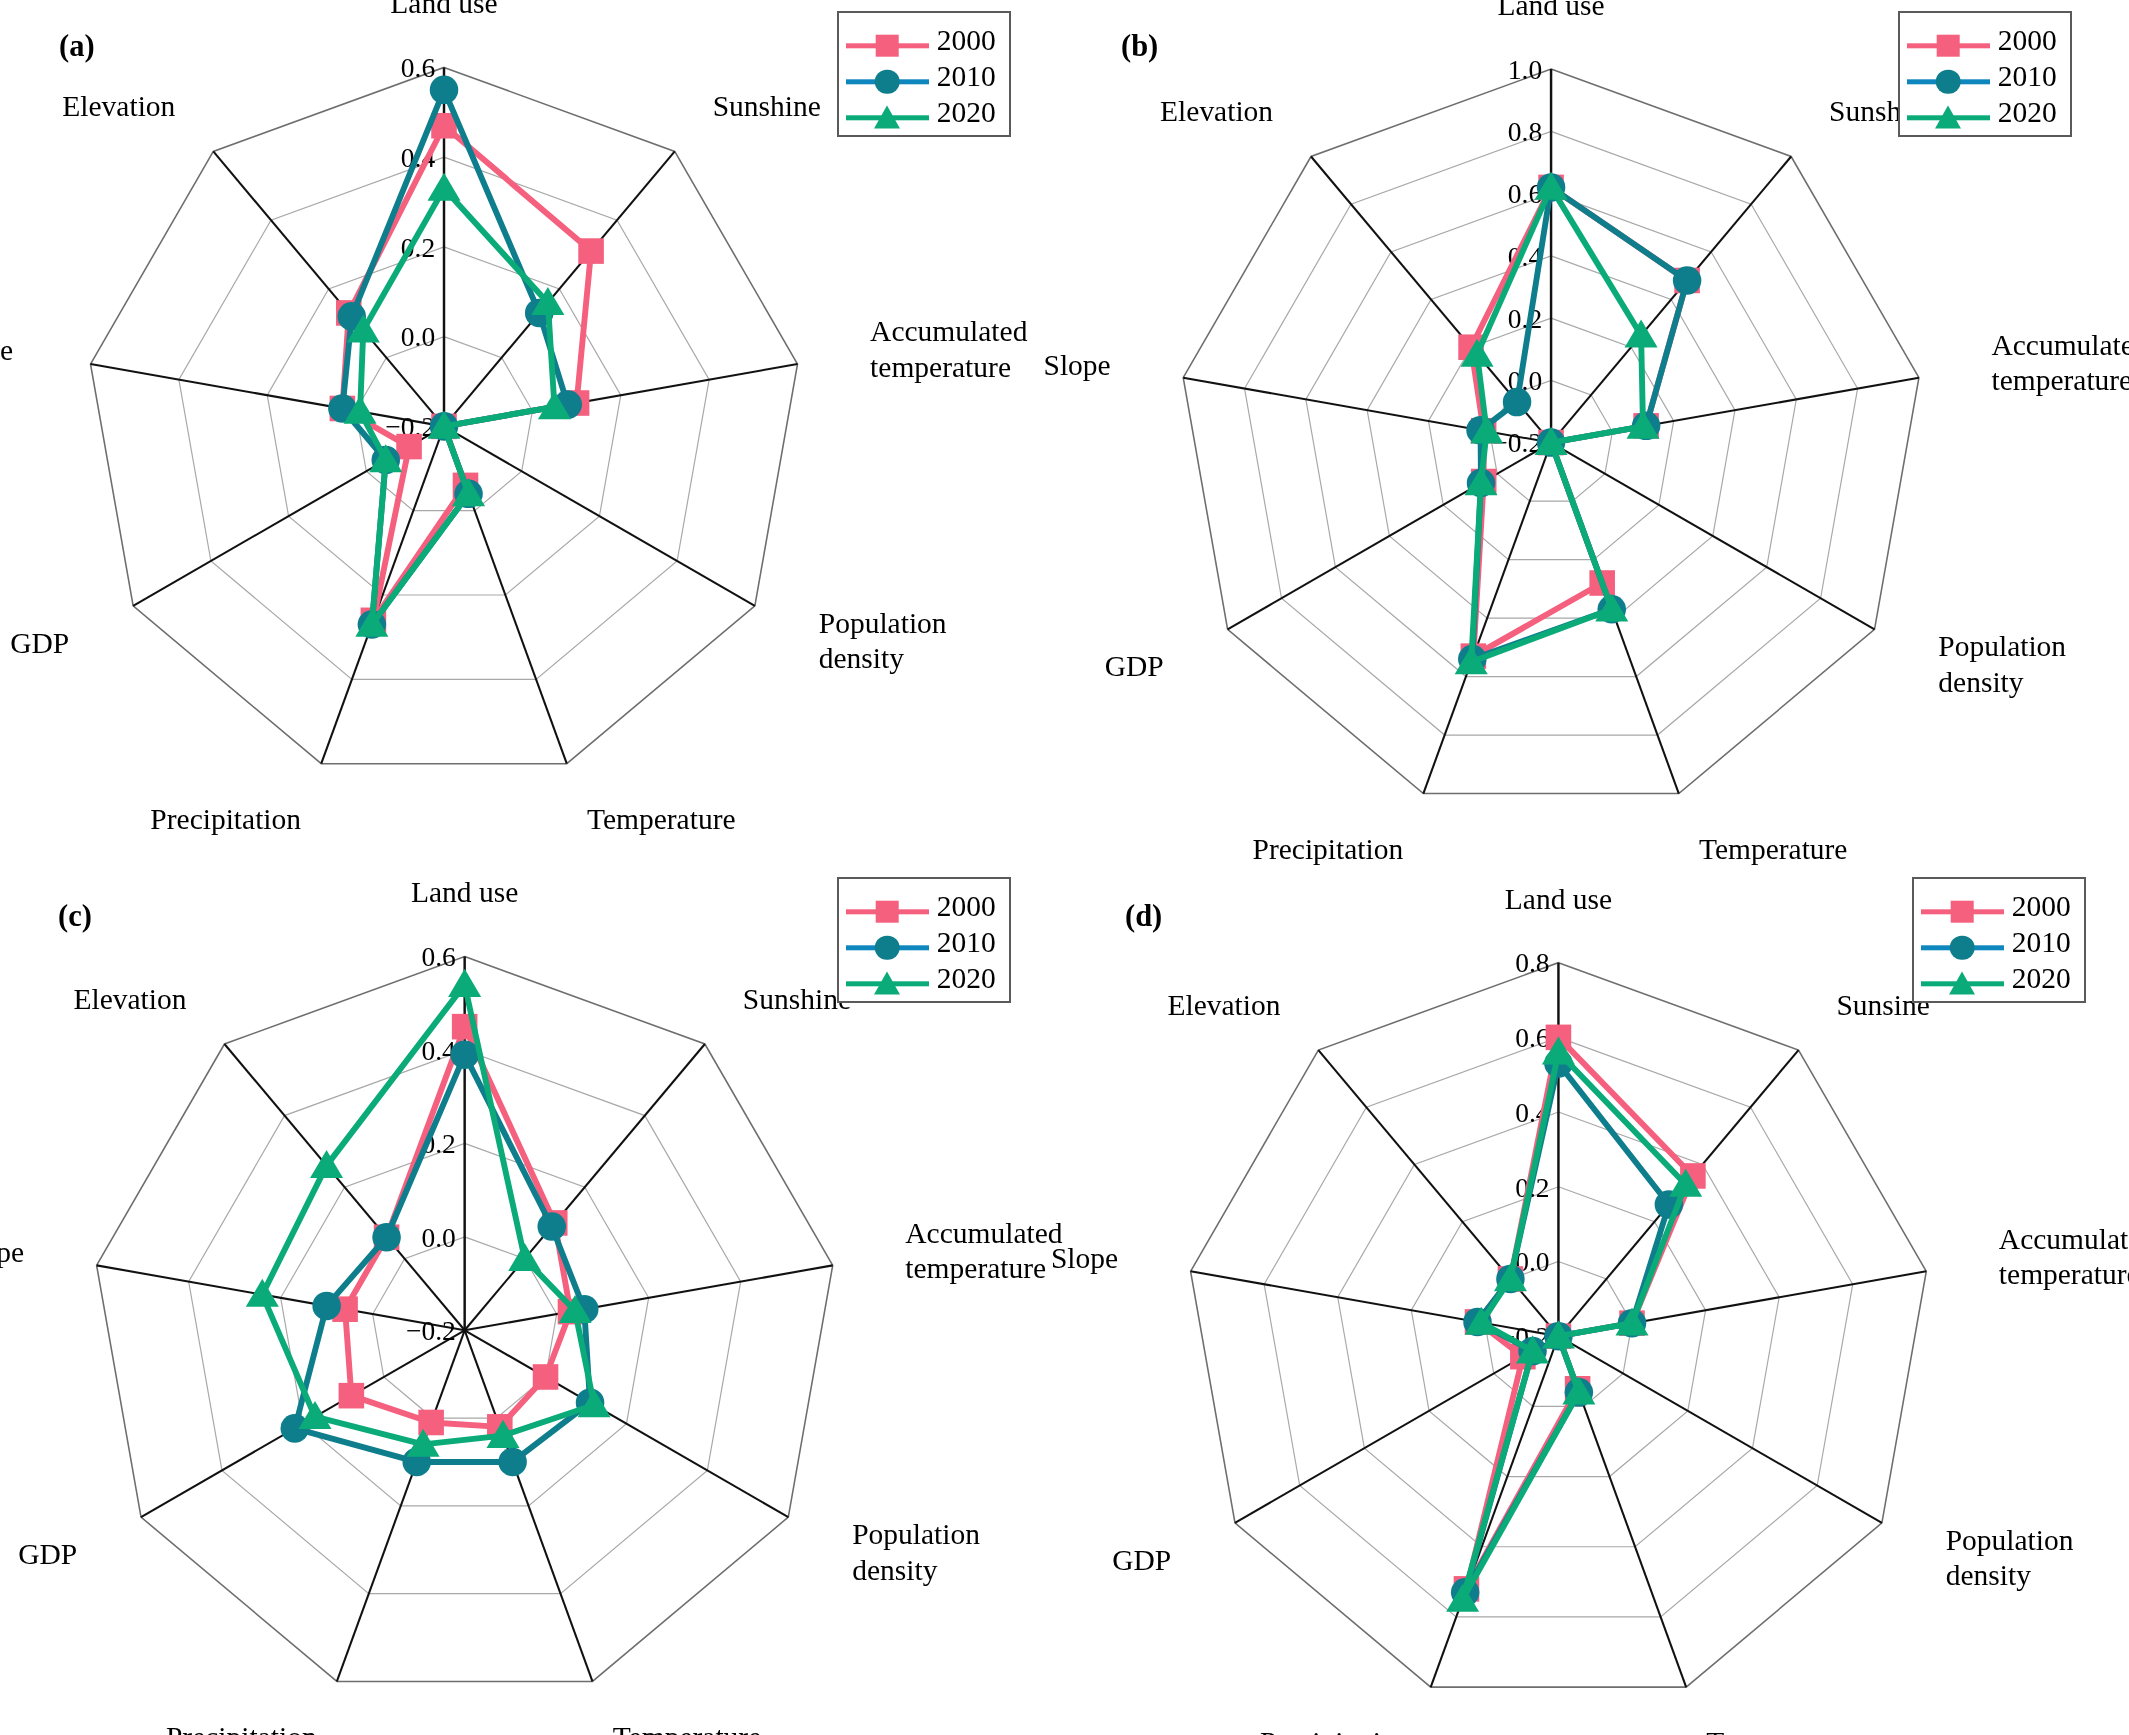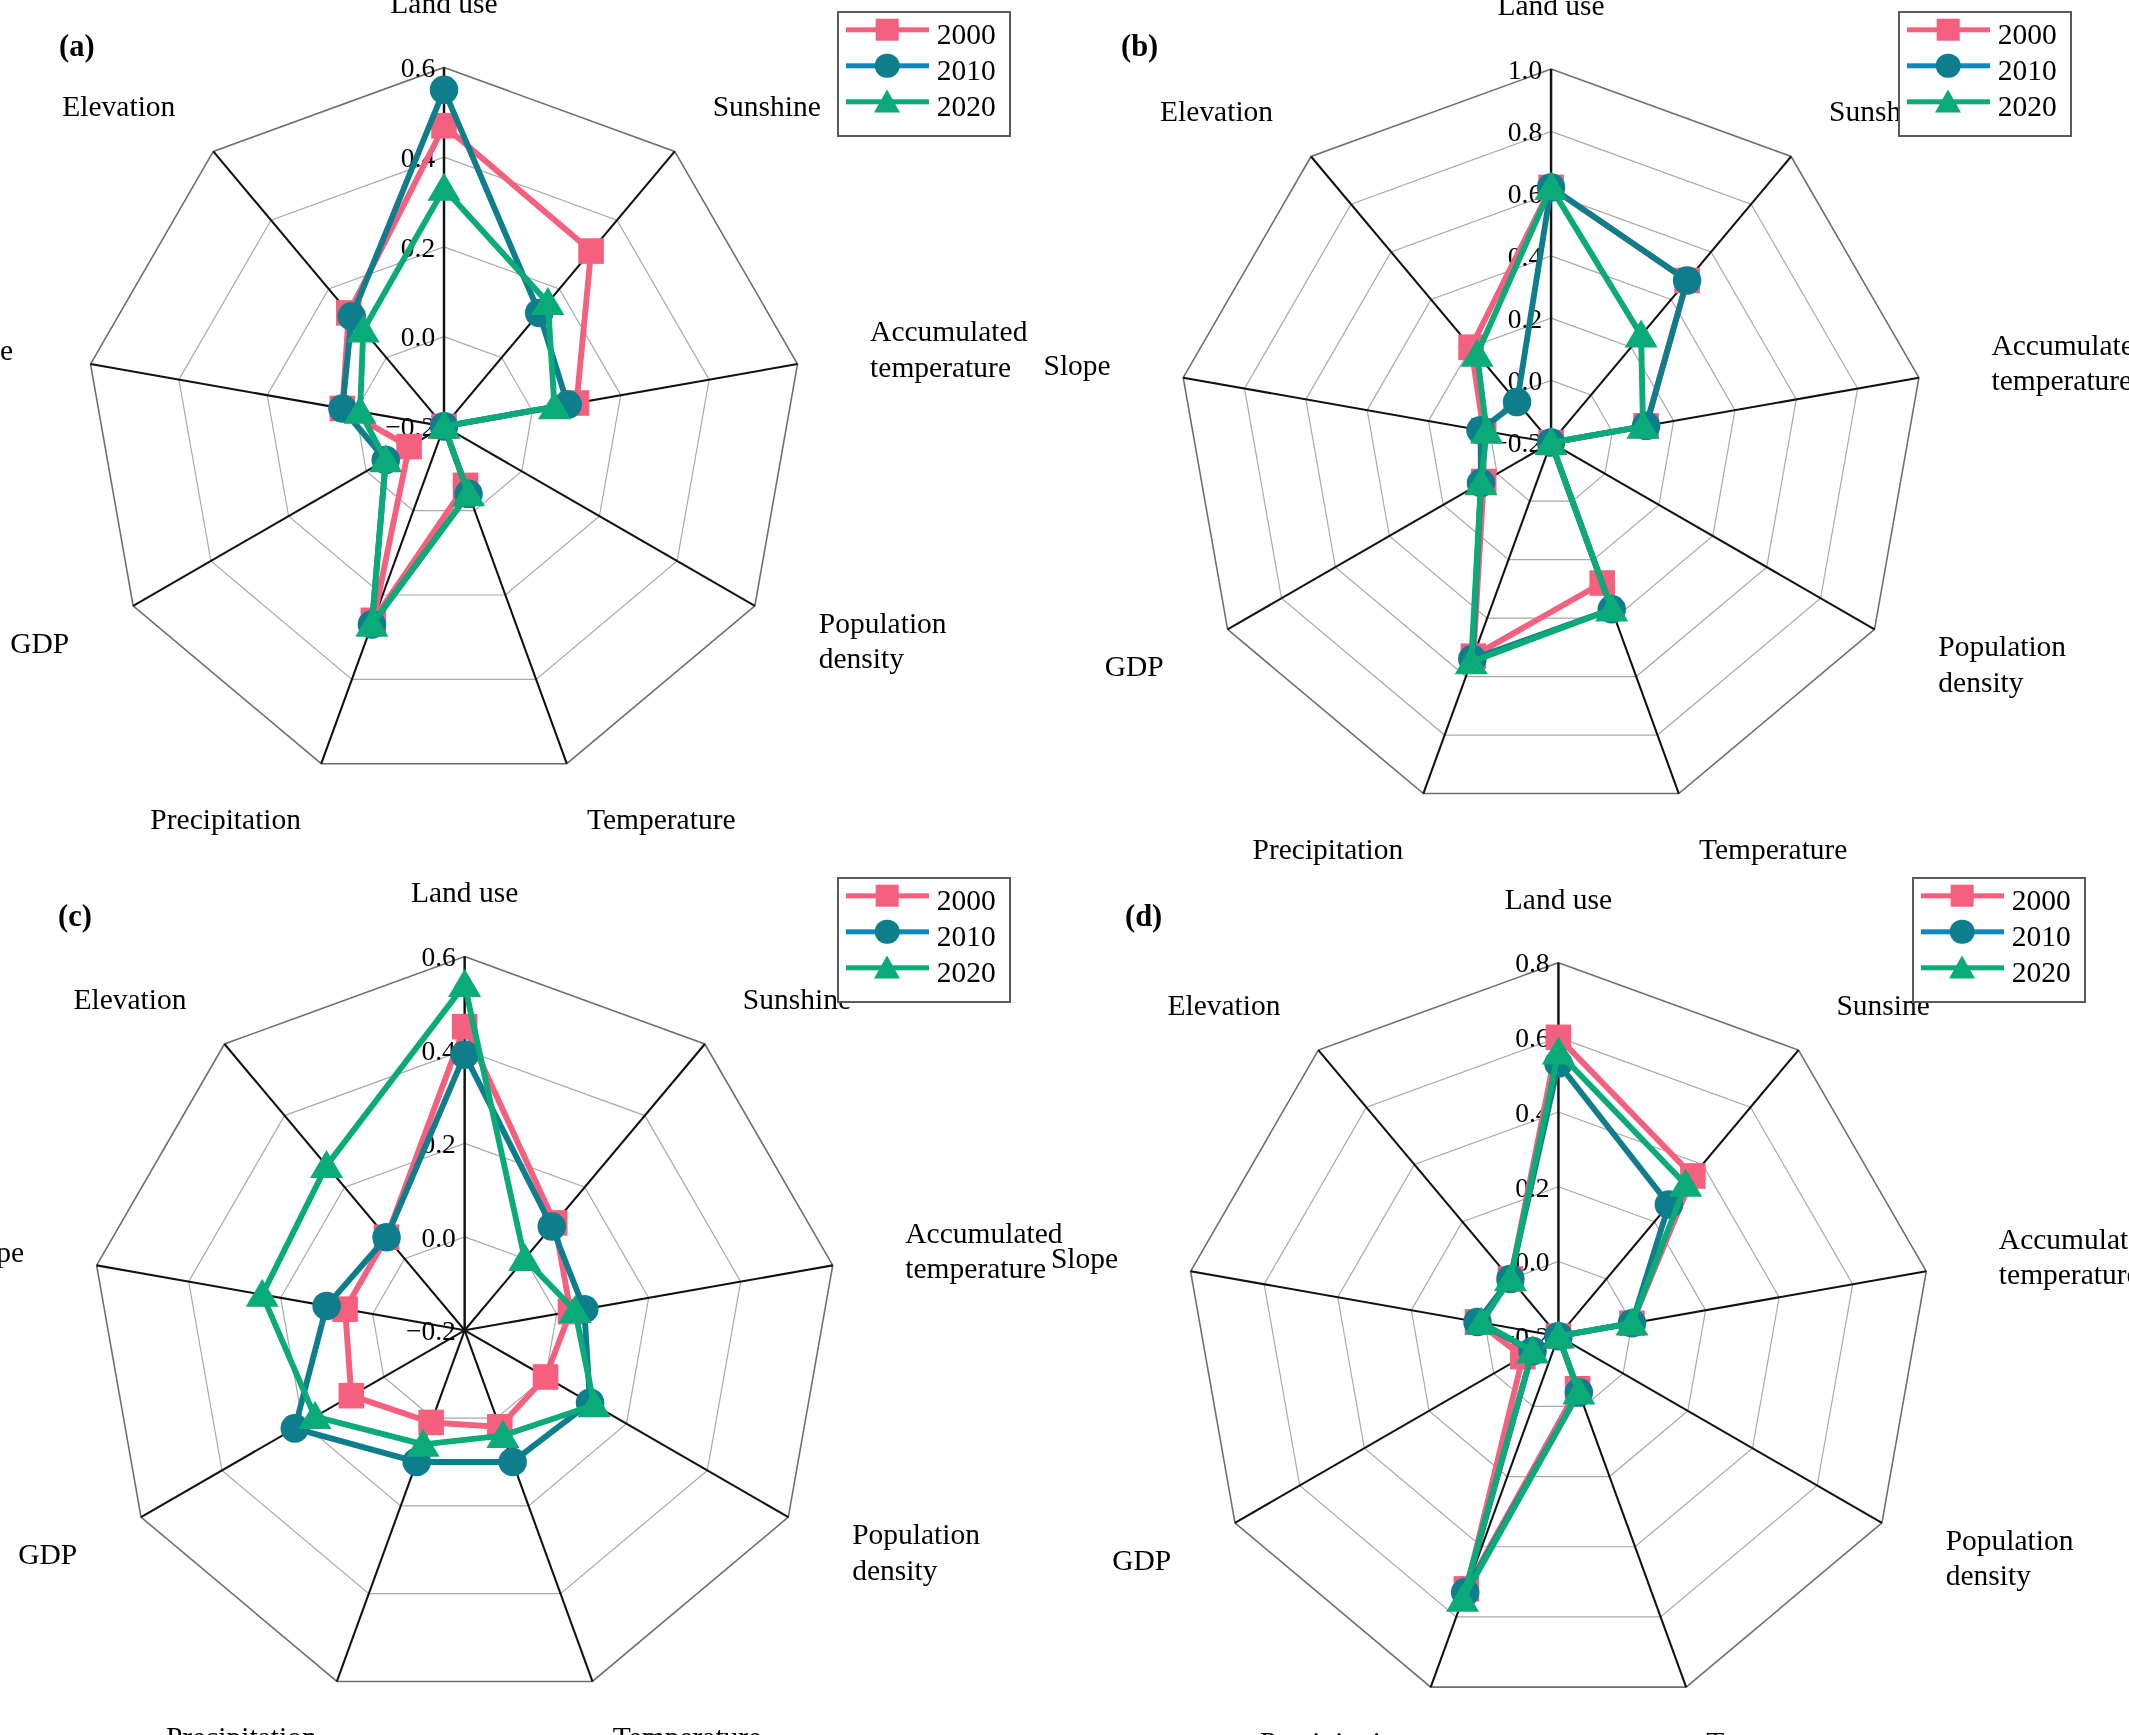--- a/index.html
+++ b/index.html
@@ -4,21 +4,21 @@
 <style>
   html,body{margin:0;padding:0;background:#ffffff;}
   body{width:2129px;height:1735px;font-family:"Liberation Serif","DejaVu Serif",serif;color:#000;}
   #figure{position:relative;width:2129px;height:1735px;display:grid;grid-template-columns:1067px 1062px;grid-template-rows:868px 868px;}
   .panel{position:relative;width:100%;height:100%;}
   .panel svg{position:absolute;left:0;top:0;width:100%;height:100%;overflow:visible;}
   .panel-tag{position:absolute;font-weight:bold;font-size:30.5px;letter-spacing:0px;}
   .axis-label{font-size:60px;fill:#000;font-family:"Liberation Serif","DejaVu Serif",serif;}
   .tick-label{font-size:56px;fill:#000;font-family:"Liberation Serif","DejaVu Serif",serif;}
   .legend-box{position:absolute;border:2px solid #5a5a5a;background:#fff;padding:6.9px 12.8px 6.9px 6.9px;}
-  .legend-row{display:flex;align-items:flex-start;height:36px;}
+  .legend-row{display:flex;align-items:flex-end;height:36px;}
   .legend-swatch{width:83px;height:19.7px;position:relative;margin-right:7.9px;}
   .legend-swatch .lsline{position:absolute;top:50%;left:0;width:100%;height:5.4px;transform:translateY(-50%);}
   .legend-swatch .lsmark{position:absolute;top:50%;left:50%;}
   .legend-label{font-size:29.5px;line-height:1;font-family:"Liberation Serif","DejaVu Serif",serif;}
   .sq{width:22.6px;height:22.6px;transform:translate(-50%,-50%);}
   .ci{width:24.6px;height:24.6px;border-radius:50%;transform:translate(-50%,-50%);}
   .tr{width:0;height:0;border-left:13.8px solid transparent;border-right:13.8px solid transparent;transform:translate(-50%,-54%);}
 </style>
 </head>
 <body>

